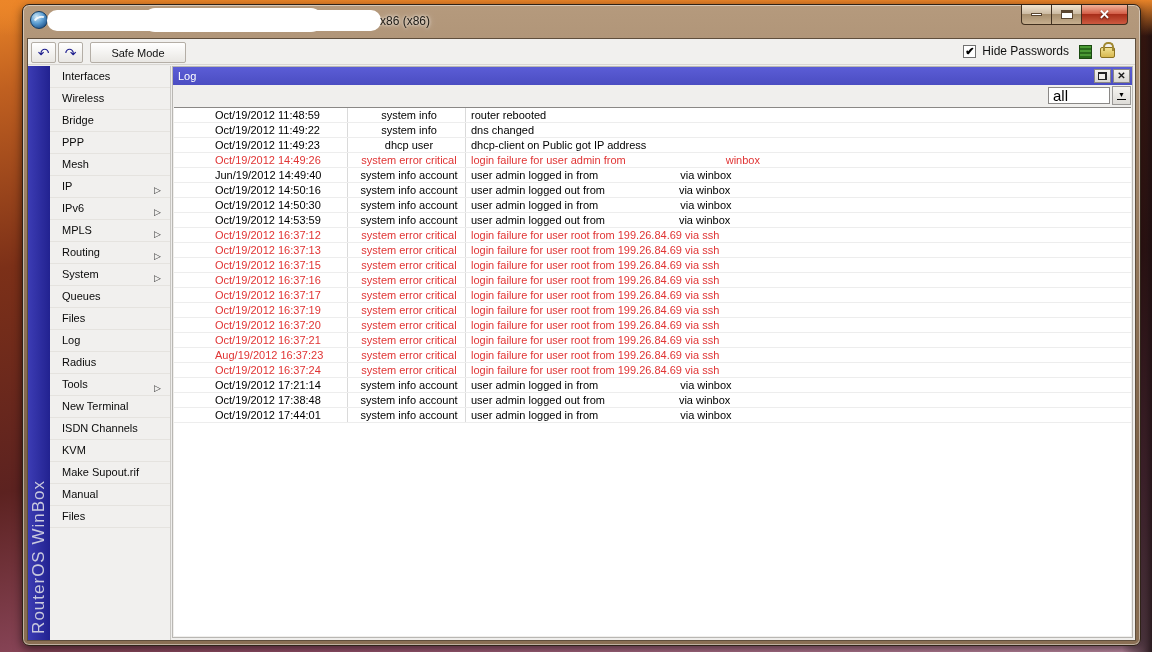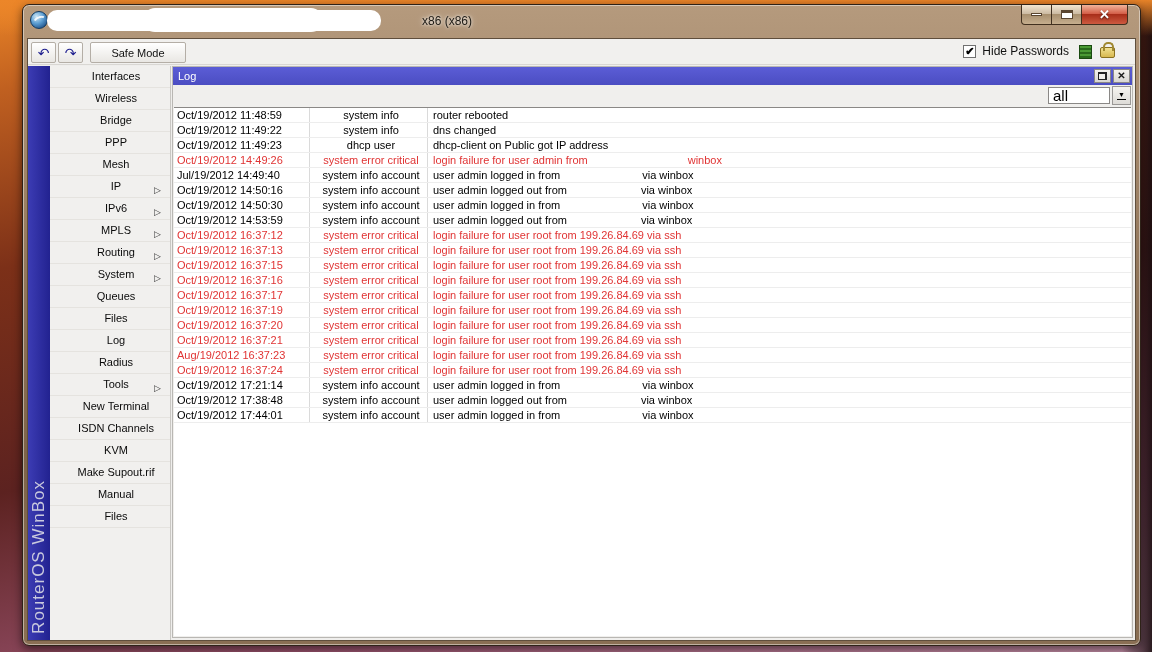--- a/index.html
+++ b/index.html
@@ -27,21 +27,21 @@
     background:radial-gradient(circle at 35% 30%, #cfe8f6, #5a9cd0 45%, #1c4e86 85%);
     border:1px solid #123a60;
   }
   .app-icon::after {
     content:""; position:absolute; left:2px; top:4px; width:11px; height:8px;
     border:2px solid rgba(255,255,255,.85); border-color:rgba(255,255,255,.85) transparent transparent transparent;
     border-radius:50%; transform:rotate(-20deg);
   }
   .title-redact { position:absolute; left:24px; top:5px; width:334px; height:21px; background:#fff; border-radius:10px; }
   .title-redact2 { position:absolute; left:120px; top:3px; width:180px; height:24px; background:#fff; border-radius:12px; }
-  .title-text { position:absolute; left:357px; top:9px; font-size:12px; color:#1e1a14; text-shadow:0 0 3px rgba(255,255,255,.9), 0 0 6px rgba(255,255,255,.7);margin-left:42px; }
+  .title-text { position:absolute; left:357px; top:9px; font-size:12px; color:#1e1a14; text-shadow:0 0 3px rgba(255,255,255,.9), 0 0 6px rgba(255,255,255,.7); }
 
   .winbtns { position:absolute; top:0; right:12px; display:flex; }
   .wbtn {
     height:20px; border:1px solid #41301f; border-top:none;
     display:flex; align-items:center; justify-content:center; cursor:pointer;
     background:linear-gradient(180deg, #f2e6d2 0%, #cdbca4 45%, #a8906f 50%, #c6ae8e 100%);
   }
   .wbtn.minb { width:31px; border-radius:0 0 0 4px; }
   .wbtn.maxb { width:30px; border-left:none; }
   .wbtn.closeb {
@@ -75,21 +75,21 @@
 
   
   .brand { position:absolute; left:0; top:0; width:22px; bottom:0; background:linear-gradient(90deg, #3c3cb4, #222290); overflow:hidden; }
   .brand span {
     position:absolute; bottom:6px; left:1px;
     writing-mode:vertical-rl; transform:rotate(180deg);
     color:#c9c9de; font-size:17px; font-weight:500; letter-spacing:1px; white-space:nowrap;
   }
 
   
-  .sidebar { position:absolute; left:22px; top:0; width:121px; bottom:0; background:#f1f0ee; border-right:1px solid #c9c7c3;text-align:center; }
+  .sidebar { position:absolute; left:22px; top:0; width:121px; bottom:0; background:#f1f0ee; border-right:1px solid #c9c7c3; }
   .mitem { position:relative; height:22px; line-height:21px; padding-left:12px; font-size:11px; color:#0a0a0a; border-bottom:1px solid #e5e3df; cursor:pointer; }
   .mitem .arr { position:absolute; right:9px; top:4px; font-size:9px; color:#333; }
 
   
   .logwin { position:absolute; left:144px; top:0; right:2px; bottom:2px; background:#f0efed; border:1px solid #b9b7b3; }
   .logtitle { position:relative; height:18px; background:linear-gradient(180deg,#5b5dd6,#4b4dc2); color:#fff; font-size:11px; line-height:18px; padding-left:5px; }
   .ltbtns { position:absolute; right:2px; top:2px; display:flex; gap:2px; }
   .ltbtn { width:17px; height:14px; background:linear-gradient(180deg,#f4f2ee,#d8d6d2); border:1px solid #8a8886; display:flex; align-items:center; justify-content:center; cursor:pointer; }
   .ico-restore { position:relative; width:9px; height:8px; }
   .ico-restore::before { content:""; position:absolute; right:0; top:0; width:6px; height:5px; border:1px solid #222; border-top-width:2px; }
@@ -98,21 +98,21 @@
 
   .logtoolbar { position:relative; height:22px; background:#f0efed; }
   .combo { position:absolute; right:22px; top:2px; width:62px; height:17px; background:#fff; border:1px solid #8a8886; font-size:15px; line-height:15px; padding-left:4px; color:#000; cursor:pointer; }
   .combobtn { position:absolute; right:1px; top:1px; width:19px; height:19px; background:linear-gradient(180deg,#f6f4f0,#dddbd7); border:1px solid #9a9896; display:flex; flex-direction:column; align-items:center; justify-content:center; cursor:pointer; }
   .combobtn .tri { font-size:7px; line-height:7px; color:#000; }
   .combobtn .bar { width:9px; height:0; border-bottom:1px solid #000; margin-top:1px; }
 
   .loglist { position:absolute; left:1px; right:1px; top:40px; bottom:1px; background:#fff; border-top:1px solid #8a8886; overflow:hidden; }
   .lrow { display:flex; height:15px; line-height:14px; font-size:11px; color:#000; border-bottom:1px solid #ededed; white-space:nowrap; cursor:default; }
   .lrow.red { color:#e03434; }
-  .c-time { width:136px; padding-left:3px; border-right:1px solid #dadada; overflow:hidden; }
+  .c-time { width:136px; padding-left:3px; border-right:1px solid #dadada; overflow:hidden;margin-left:38px; }
   .c-topics { width:118px; padding-left:5px; border-right:1px solid #dadada; overflow:hidden;text-align:center; }
   .c-msg { flex:1; padding-left:5px; overflow:hidden; }
   .gap { display:inline-block; height:1px; }
 </style>
 </head>
 <body>
 
 <div id="desktop">
   <div id="win">
 
@@ -216,21 +216,21 @@
                 <span class="c-time">Oct/19/2012 11:49:23</span>
                 <span class="c-topics">dhcp user</span>
                 <span class="c-msg">dhcp-client on Public got IP address</span>
               </div>
               <div class="lrow red">
                 <span class="c-time">Oct/19/2012 14:49:26</span>
                 <span class="c-topics">system error critical</span>
                 <span class="c-msg">login failure for user admin from<span class="gap" style="width: 100px;"></span>winbox</span>
               </div>
               <div class="lrow">
-                <span class="c-time">Jul/19/2012 14:49:40</span>
+                <span class="c-time">Jun/19/2012 14:49:40</span>
                 <span class="c-topics">system info account</span>
                 <span class="c-msg">user admin logged in from<span class="gap" style="width: 82px;"></span>via winbox</span>
               </div>
               <div class="lrow">
                 <span class="c-time">Oct/19/2012 14:50:16</span>
                 <span class="c-topics">system info account</span>
                 <span class="c-msg">user admin logged out from<span class="gap" style="width: 74px;"></span>via winbox</span>
               </div>
               <div class="lrow">
                 <span class="c-time">Oct/19/2012 14:50:30</span>

